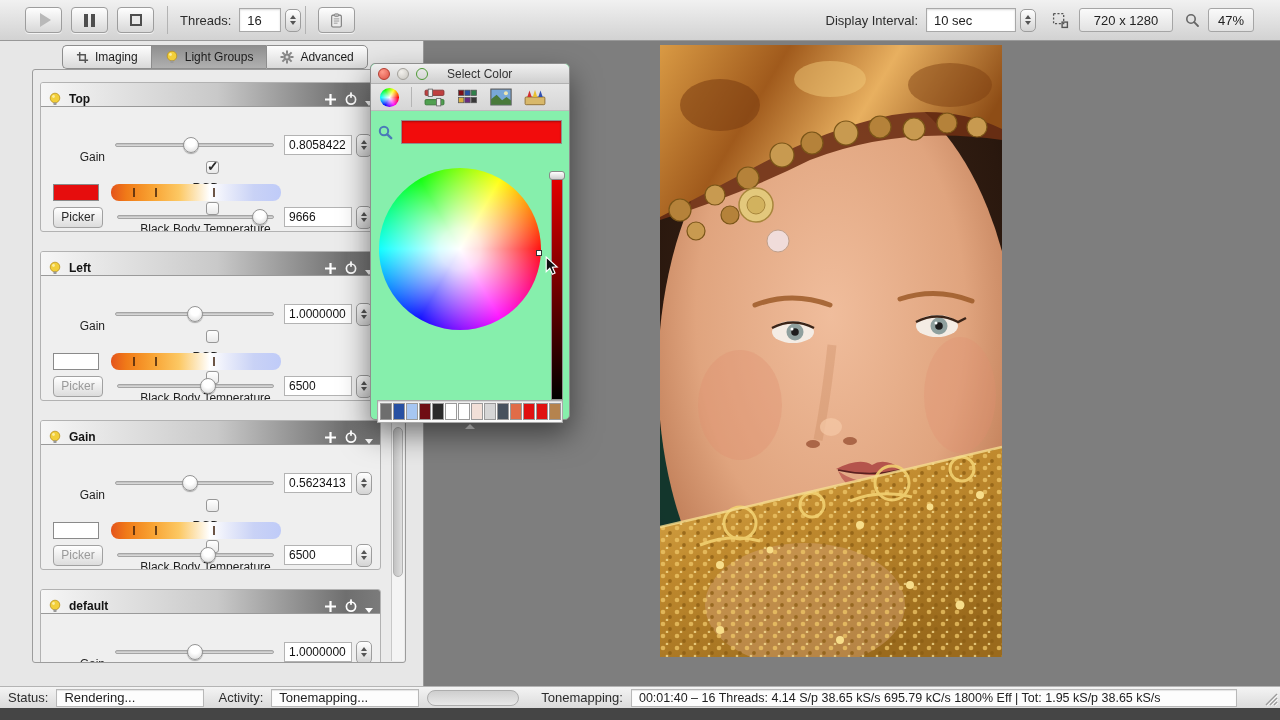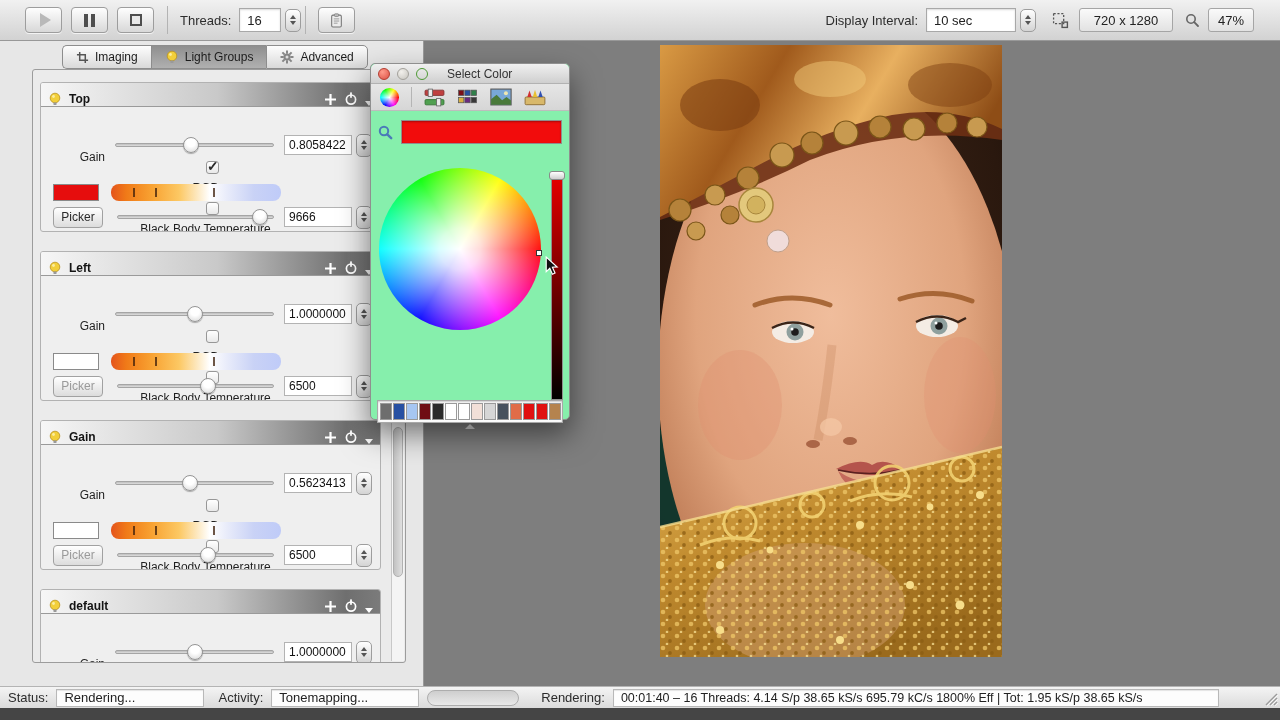--- a/index.html
+++ b/index.html
@@ -632,21 +632,21 @@
     </div>
   <div class="cw-handle"></div>
 </div>
 
 <div class="statusbar">
   <span class="sb-label">Status:</span>
   <div class="sb-field" style="width:148px;">Rendering...</div>
   <span class="sb-label" style="margin-left:14px;">Activity:</span>
   <div class="sb-field" style="width:148px;">Tonemapping...</div>
   <div class="sb-progress"></div>
-  <span class="sb-label">Rendering:</span>
+  <span class="sb-label">Tonemapping:</span>
   <div class="sb-field" style="width:606px; font-size:12.5px;">00:01:40 – 16 Threads: 4.14 S/p 38.65 kS/s 695.79 kC/s 1800% Eff | Tot: 1.95 kS/p 38.65 kS/s</div>
   <span class="resize-grip">
     <svg width="18" height="16" viewBox="0 0 18 16">
         <g stroke="#9a9a9a" stroke-width="1.4">
           <line x1="6" y1="15" x2="17" y2="4"></line>
           <line x1="10" y1="15" x2="17" y2="8"></line>
           <line x1="14" y1="15" x2="17" y2="12"></line>
         </g>
         <g stroke="#fdfdfd" stroke-width="1">
           <line x1="7" y1="15.8" x2="17.8" y2="5"></line>

